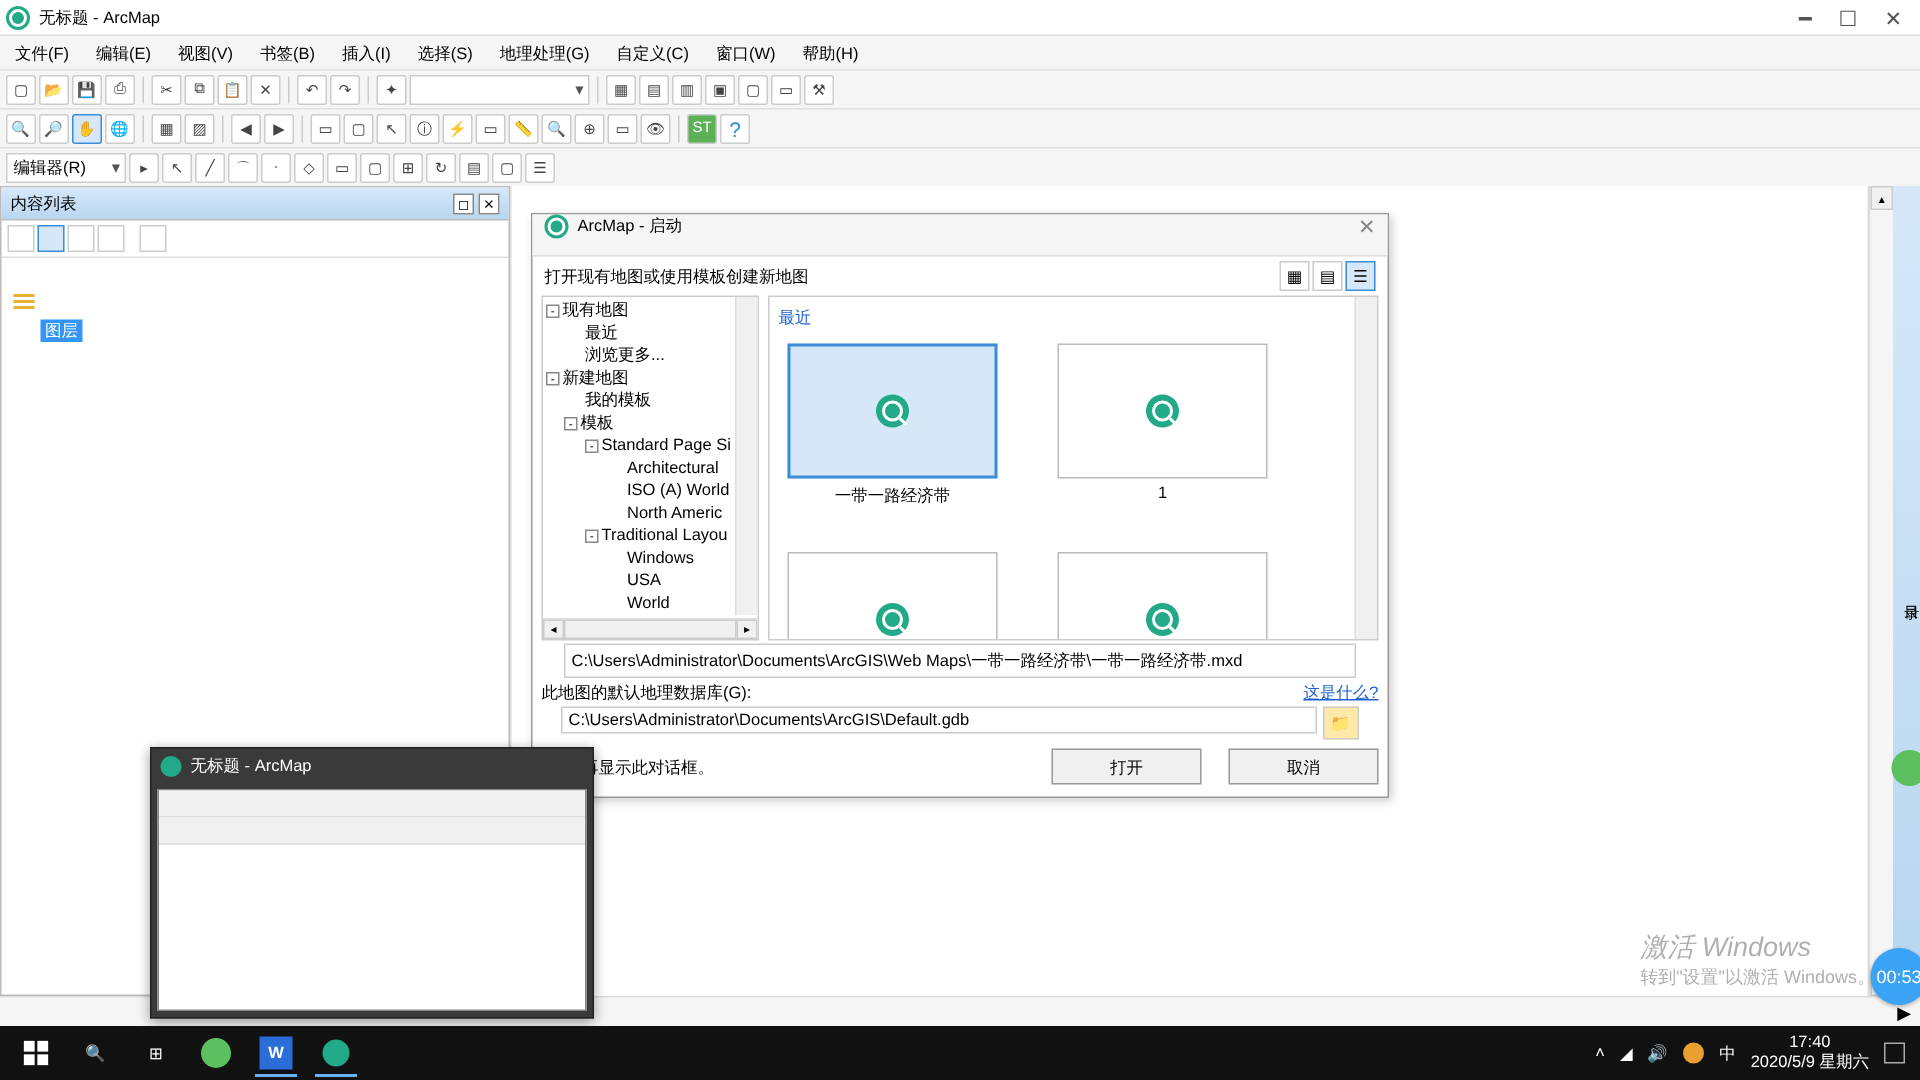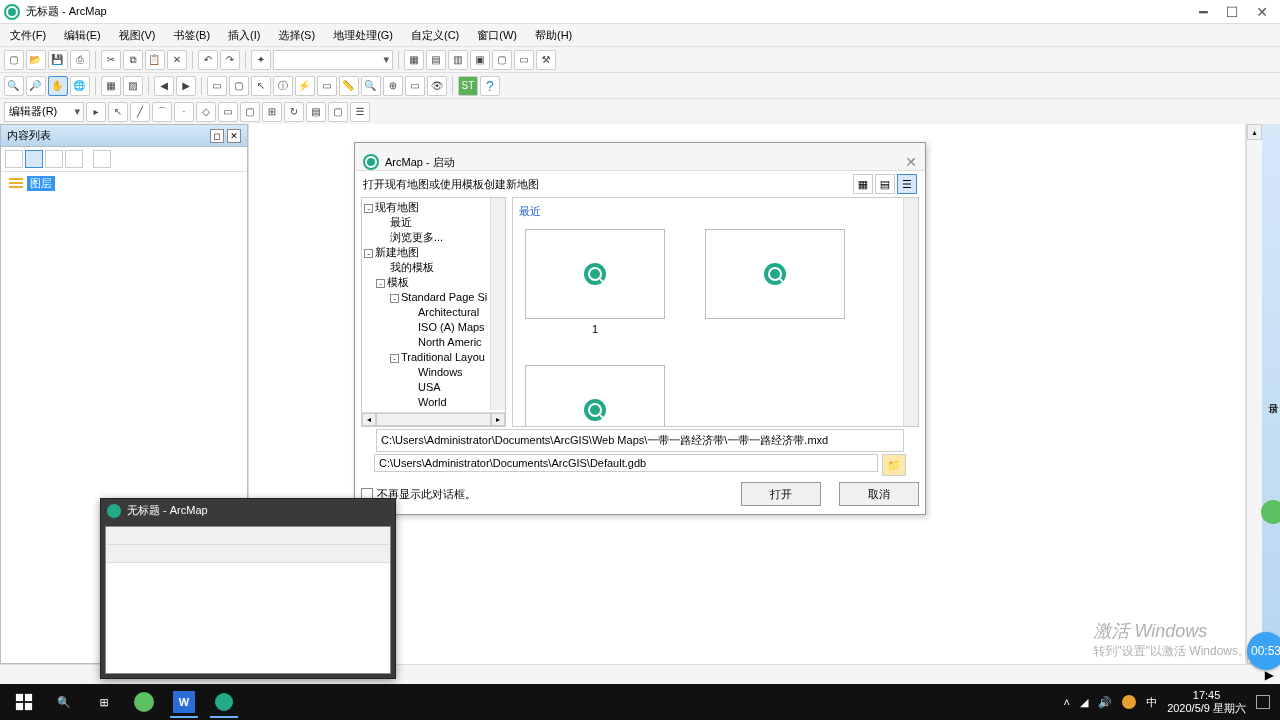--- a/index.html
+++ b/index.html
@@ -10,42 +10,42 @@
 .win-buttons { margin-left: auto; display: flex; gap: 18px; padding-right: 8px; color: #555; }
 .win-buttons span { font-size: 14px; cursor: pointer; }
 .menubar { height: 22px; display: flex; align-items: center; padding: 2px 6px; gap: 10px; background: #f5f5f5; }
 .menubar span { padding: 2px 4px; }
 .toolbar { height: 26px; display: flex; align-items: center; padding: 2px 4px; gap: 2px; background: #f5f5f5; border-top:1px solid #e0e0e0; }
 .tbtn { width: 20px; height: 20px; border: 1px solid #ccc; background: #fff; border-radius:2px; display:flex;align-items:center;justify-content:center; font-size:10px; color:#444;}
 .tb-sep { width:1px; height:18px; background:#ccc; margin:0 3px;}
 .tb-combo { width:120px; height:20px; border:1px solid #ccc; background:#fff; display:flex;align-items:center; }
 .tb-combo::after{content:"▾"; margin-left:auto; padding:0 3px; color:#555;}
 .main { display: flex; height: 540px; position: relative; }
-.toc { width: 248px; border:1px solid #bbb; background:#fff; display:flex; flex-direction:column; position:relative; }
+.toc { width: 340px; border:1px solid #bbb; background:#fff; display:flex; flex-direction:column; position:relative; }
 .toc-title { background: linear-gradient(#d6e8f8,#b8d6f0); padding: 3px 6px; border-bottom:1px solid #bbb; display:flex; align-items:center;}
 .toc-title .tcbtn { margin-left:auto; display:flex; gap:3px;}
 .toc-title .tcbtn span{border:1px solid #888; width:14px;height:14px; font-size:9px; display:flex;align-items:center;justify-content:center; background:#fff;}
 .toc-tabs { padding:3px 4px; display:flex; gap:2px; border-bottom:1px solid #ddd;}
 .toc-tabs .tab{ width:18px;height:18px; border:1px solid #ccc; background:#fff;}
 .toc-tabs .tab.sel{ border-color:#3a8ed8; background:#d6e8f8;}
 .toc-body{ padding:4px 8px; flex:1;}
 .toc-item{ display:flex;align-items:center;gap:4px;}
 .toc-item .bars{width:14px;height:12px;background:repeating-linear-gradient(#e8b030,#e8b030 2px,#fff 2px,#fff 4px);}
-.toc-item .sel{ background:#3495f5;color:#fff;padding:0 3px;}
+.toc-item .sel{ background:#3495f5;color:#fff;padding:0 3px;margin-top:37px;}
 .canvas { flex:1; background:#fff; position:relative; border-left:1px solid #ddd; border-right:1px solid #ddd;}
 .scrollbar-v { width:16px; background:#f0f0f0; display:flex; flex-direction:column; border-left:1px solid #ddd;}
 .scrollbar-v .arr{height:16px;display:flex;align-items:center;justify-content:center;border:1px solid #ccc;font-size:8px;}
 .scrollbar-v .track{flex:1; background:#f5f5f5;}
 .right-dock{ width:18px; background:linear-gradient(#d6e8f8,#b8d6f0); writing-mode:vertical-rl; text-align:center; padding-top:4px; font-size:10px;}
 .bottom-bar{ height:20px; display:flex; align-items:center; padding:0 6px; background:#f5f5f5; border-top:1px solid #ddd;}
 .bottom-bar .arr{ margin-left:auto; font-size:12px;}
 
 
 .dialog{ position:absolute; left:354px; top:142px; width:572px; background:#fff; border:1px solid #999; box-shadow:2px 2px 6px rgba(0,0,0,0.2);}
-.dlg-title{ height:28px; background:#f5f5f5; display:flex; align-items:flex-end; padding:0 8px; border-bottom:1px solid #ddd;}
+.dlg-title{ height:28px; background:#f5f5f5; display:flex; align-items:flex-start; padding:0 8px; border-bottom:1px solid #ddd;}
 .dlg-title .icon{width:16px;height:16px;background:#2a8;border-radius:50%;margin-right:6px;position:relative;}
 .dlg-title .icon::after{content:"";position:absolute;width:8px;height:8px;border:2px solid #fff;border-radius:50%;top:2px;left:2px;}
 .dlg-title .close{margin-left:auto;font-size:14px;color:#888;}
 .dlg-sub{ padding:3px 8px; display:flex; align-items:center;}
 .dlg-sub .views{margin-left:auto; display:flex; gap:2px;}
 .dlg-sub .views .vb{width:20px;height:20px;border:1px solid #ccc;display:flex;align-items:center;justify-content:center;}
 .dlg-sub .views .vb.sel{border-color:#3a8ed8;background:#d6e8f8;}
 .dlg-body{ display:flex; height:230px;}
 .dlg-tree{ width:145px; border:1px solid #ccc; margin:0 4px 0 6px; overflow:hidden; position:relative; padding:2px 0; background:#fff;}
 .dlg-tree .row{ white-space:nowrap; padding:0 2px; line-height:15px;}
@@ -69,21 +69,21 @@
 .dlg-geo{ margin:2px 6px; display:flex; align-items:center; gap:4px;}
 .dlg-geo .lbl{flex:0 0 auto;}
 .dlg-geo .link{margin-left:auto;color:#2060d0;text-decoration:underline;}
 .dlg-geo-input{ margin:2px 19px; display:flex; align-items:flex-start; gap:4px;}
 .dlg-geo-input input{flex:1;border:1px solid #ccc;padding:2px 4px;font-size:11px;}
 .dlg-geo-input .browse{width:24px;height:22px;border:1px solid #ccc;background:#ffe9a8;display:flex;align-items:center;justify-content:center;}
 .dlg-foot{ margin:6px 6px 8px; display:flex; align-items:center;}
 .dlg-foot .chk{display:flex;align-items:center;gap:4px;}
 .dlg-foot .chk .box{width:12px;height:12px;border:1px solid #888;background:#fff;}
 .dlg-foot .btns{margin-left:auto;display:flex;gap:18px;}
-.dlg-foot button{width:80px;height:24px;border:1px solid #999;background:#f0f0f0;}
+.dlg-foot button{width:100px;height:24px;border:1px solid #999;background:#f0f0f0;}
 
 
 .preview{ position:absolute; left:100px; top:498px; width:296px; background:#3a3a3a; border:1px solid #222; box-shadow:0 2px 8px rgba(0,0,0,0.4);}
 .preview .pv-title{ padding:4px 6px; color:#fff; display:flex; align-items:center; gap:6px;}
 .preview .pv-title .icon{width:14px;height:14px;background:#2a8;border-radius:50%;}
 .preview .pv-body{ margin:4px; background:#fff; height:148px; border:1px solid #888;}
 .preview .pv-body .mini{height:18px;background:#f0f0f0;border-bottom:1px solid #ddd;}
 
 
 .watermark{ position:absolute; right:30px; bottom:60px; color:#b0b0b0; text-align:left;}
@@ -261,39 +261,45 @@
   <div class="dlg-body">
     <div class="dlg-tree">
       <div class="row"><span class="exp">-</span><span>现有地图</span></div>
       <div class="row" style="padding-left:28px"><span>最近</span></div>
       <div class="row" style="padding-left:28px"><span>浏览更多...</span></div>
       <div class="row"><span class="exp">-</span><span>新建地图</span></div>
       <div class="row" style="padding-left:28px"><span>我的模板</span></div>
       <div class="row" style="padding-left:14px"><span class="exp">-</span><span>模板</span></div>
       <div class="row" style="padding-left:28px"><span class="exp">-</span><span>Standard Page Si</span></div>
       <div class="row" style="padding-left:56px"><span>Architectural</span></div>
-      <div class="row" style="padding-left:56px"><span>ISO (A) Maps</span></div>
+      <div class="row" style="padding-left:56px"><span>ISO (A) World</span></div>
       <div class="row" style="padding-left:56px"><span>North Americ</span></div>
       <div class="row" style="padding-left:28px"><span class="exp">-</span><span>Traditional Layou</span></div>
       <div class="row" style="padding-left:56px"><span>Windows</span></div>
       <div class="row" style="padding-left:56px"><span>USA</span></div>
       <div class="row" style="padding-left:56px"><span>World</span></div>
       <div class="dlg-tree-scroll"></div>
       <div class="dlg-tree-hscroll">
           <span>◂</span>
           <span class="t"></span>
           <span>▸</span>
         </div>
     </div>
     <div class="dlg-gallery">
       <div class="hdr">
           <span>最近</span>
           <span class="col">︽</span>
         </div>
       <div class="thumbs">
+        <div class="thumb sel">
+          <div class="pic">
+              <div class="glogo"></div>
+            </div>
+          <span>一带一路经济带</span>
+        </div>
         <div class="thumb">
           <div class="pic">
               <div class="glogo"></div>
             </div>
           <span>1</span>
         </div>
         <div class="thumb">
           <div class="pic">
               <div class="glogo"></div>
             </div>
@@ -303,20 +309,24 @@
           <div class="pic">
               <div class="glogo"></div>
             </div>
           <span></span>
         </div>
       </div>
       <div class="dlg-gallery-scroll"></div>
     </div>
   </div>
   <div class="dlg-path">C:\Users\Administrator\Documents\ArcGIS\Web Maps\一带一路经济带\一带一路经济带.mxd</div>
+  <div class="dlg-geo">
+    <span class="lbl">此地图的默认地理数据库(G):</span>
+    <a class="link">这是什么?</a>
+  </div>
   <div class="dlg-geo-input">
     <input value="C:\Users\Administrator\Documents\ArcGIS\Default.gdb" style="">
     <div class="browse">📁</div>
   </div>
   <div class="dlg-foot">
     <label class="chk">
       <span class="box"></span>
         <span>不再显示此对话框。</span>
     </label>
     <div class="btns">
@@ -362,18 +372,18 @@
     </div>
   <div class="tray">
     <span>˄</span>
     <span>◢</span>
     <span>🔊</span>
     <span>
         <span style="width:14px;height:14px;background:#e8a030;border-radius:50%;display:block"></span>
       </span>
     <span>中</span>
     <div class="clock">
-      <div>17:45</div>
+      <div>17:40</div>
       <div>2020/5/9 星期六</div>
     </div>
     <span class="notif"></span>
   </div>
 </div>
 
 </body></html>

